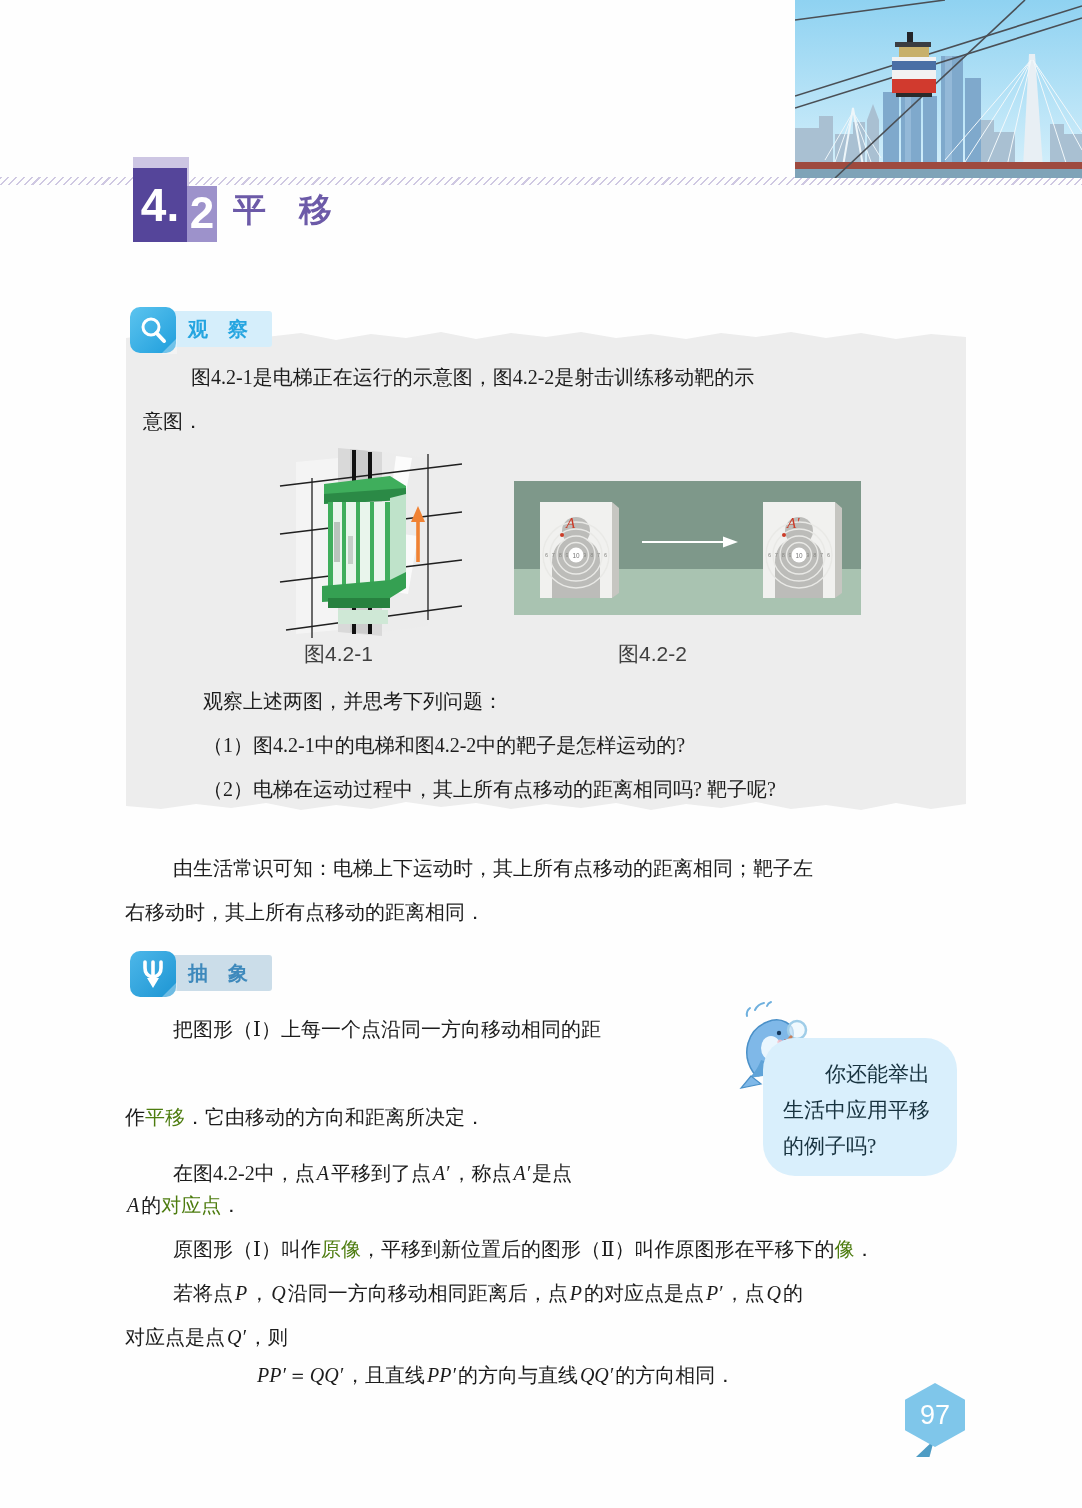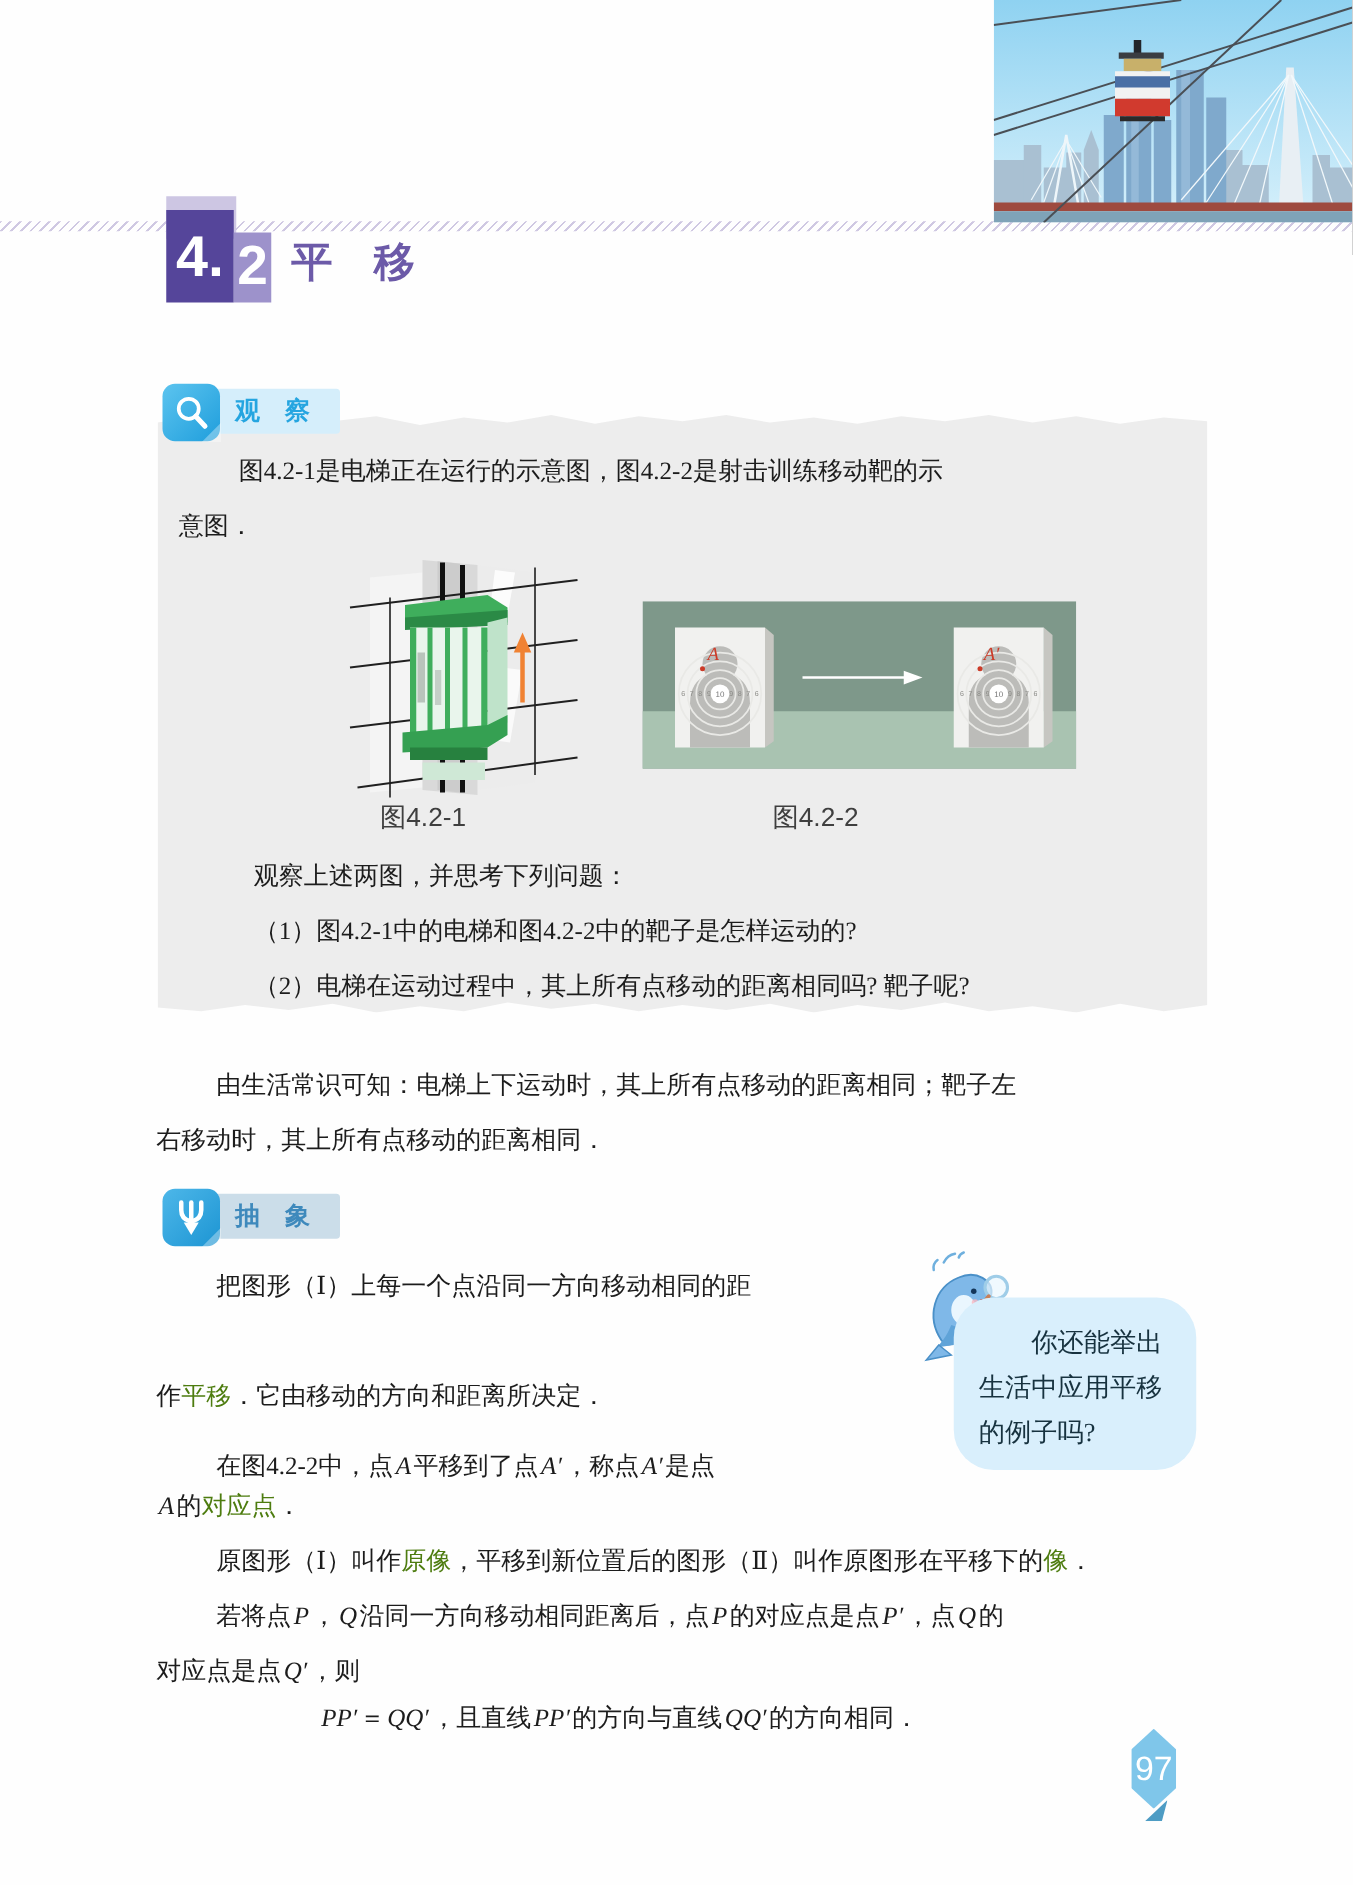--- a/index.html
+++ b/index.html
@@ -47,21 +47,21 @@
   .math{font-style:italic;font-family:"Liberation Serif",serif;padding:0 2px;}
   .fig-cap{position:absolute;width:140px;
     font-family:"Liberation Sans",sans-serif;font-size:21px;color:#3f3f3f;}
   .figure{position:absolute;}
   
   .bubble{position:absolute;left:763px;top:1038px;width:194px;height:138px;background:#d9effc;
     border-radius:32px;padding:18px 16px 0 20px;}
   .bubble-line{font-size:21px;line-height:36px;color:#17323f;white-space:nowrap;}
   .bubble-line.ind{padding-left:42px;}
   
-  .pagebadge{position:absolute;left:905px;top:1383px;width:36px;height:64px;background:#7fc6ea;
+  .pagebadge{position:absolute;left:905px;top:1383px;width:60px;height:64px;background:#7fc6ea;
     clip-path:polygon(50% 0,100% 26%,100% 74%,50% 100%,0 74%,0 26%);
     color:#fff;font-family:"Liberation Sans",sans-serif;font-size:27px;
     display:flex;align-items:center;justify-content:center;}
   .pagetail{position:absolute;left:916px;top:1440px;width:18px;height:17px;background:#4e9cc4;
     clip-path:polygon(0 100%,100% 0,75% 100%);}
 </style>
 </head>
 <body>
 
 <div class="page">

